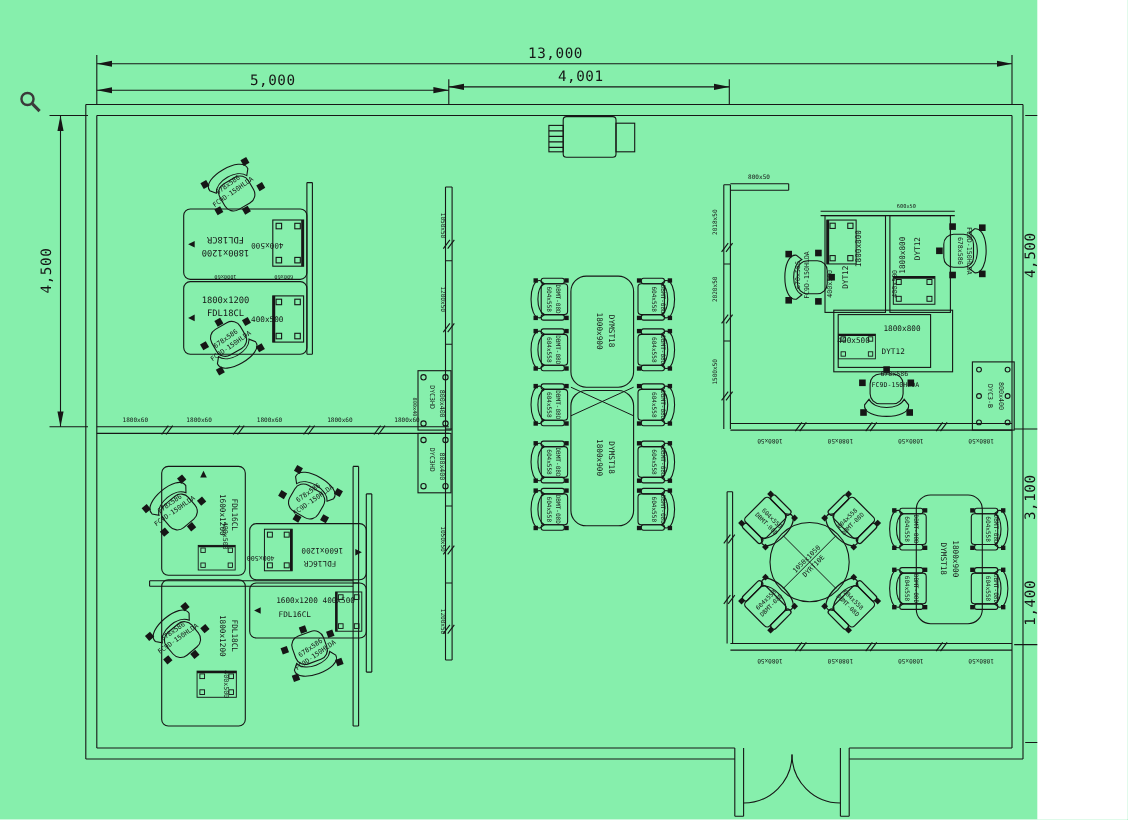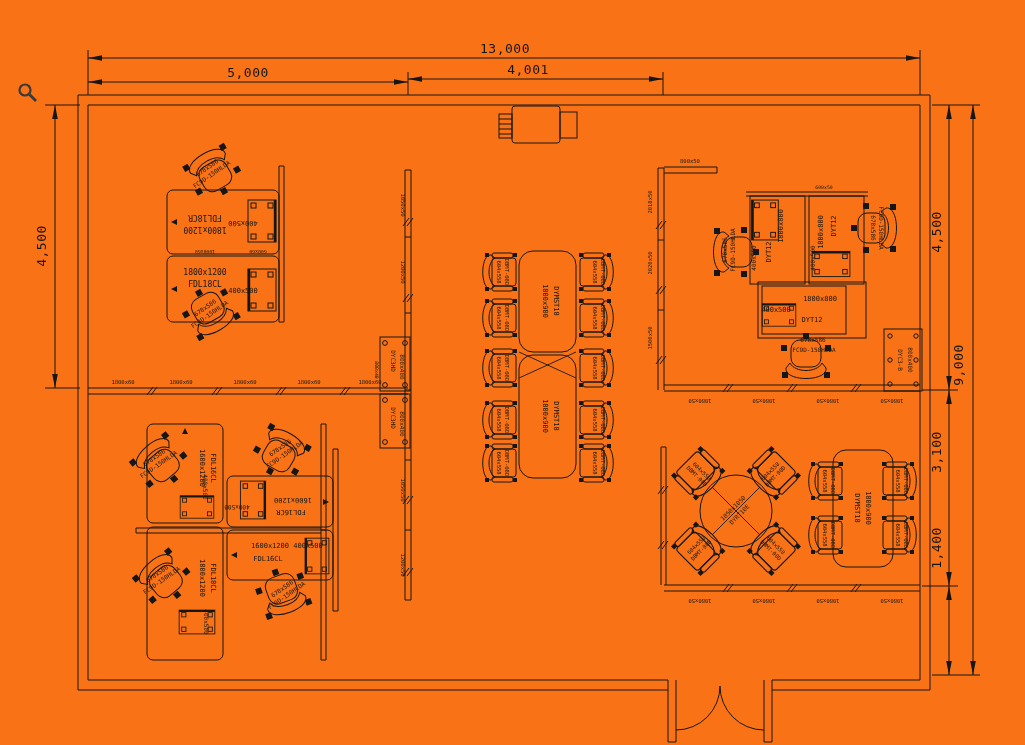--- a/index.html
+++ b/index.html
@@ -1,16 +1,16 @@
 <!DOCTYPE html>
 <html><head>
 <meta charset="utf-8">
 <style>
   html,body{margin:0;padding:0;background:#fff;}
-  .plan{position:relative;width:1025px;height:745px;background:#f97316;overflow:hidden;}
+  .plan{position:relative;width:943px;height:745px;background:#86efac;overflow:hidden;}
   svg rect,svg path,svg line,svg circle,svg ellipse{fill:none;stroke:#161616;stroke-width:1;}
   svg .w{stroke-width:1.4;}
   svg .n{stroke-width:0.9;}
   svg .fl{fill:#161616;stroke:none;}
   #arr path{fill:#161616;stroke:none;}
   svg text{fill:#161616;stroke:none;font-family:"DejaVu Sans Mono","Liberation Mono",monospace;text-anchor:middle;}
   .dim{font-size:13px;letter-spacing:0.5px;}
   .l8{font-size:8px;}
   .l7{font-size:7px;}
   .l6{font-size:6px;}

